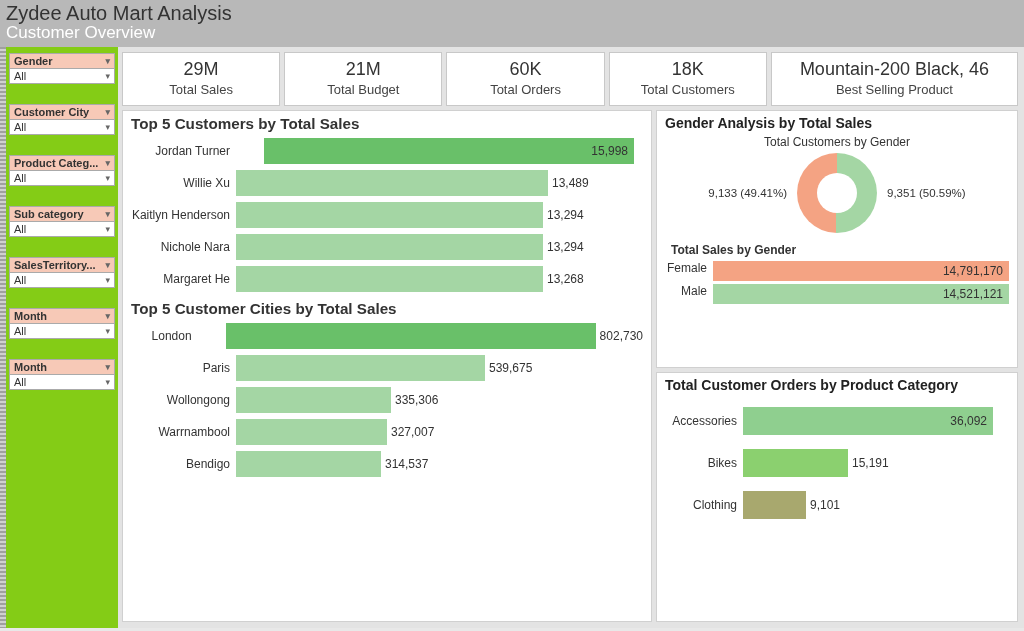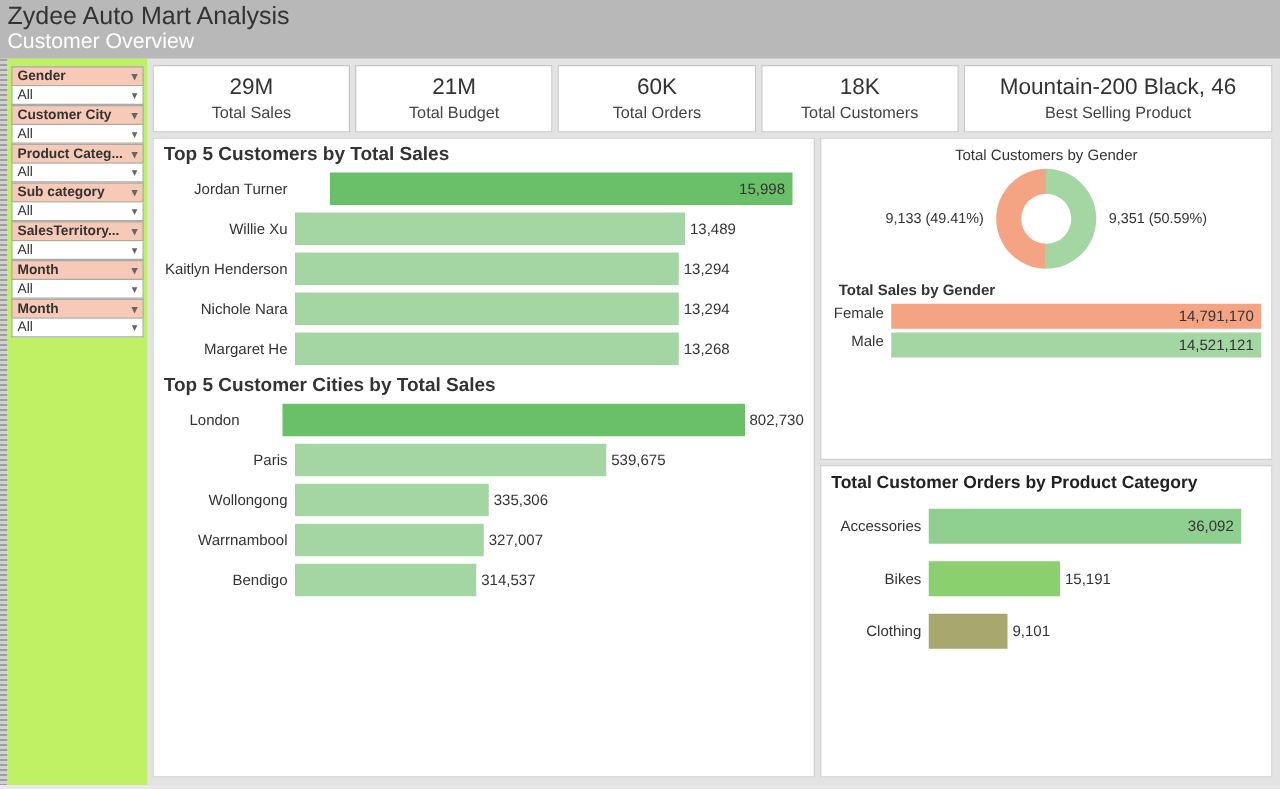--- a/index.html
+++ b/index.html
@@ -30,21 +30,22 @@
   .left-gutter {
     width: 6px;
     background: repeating-linear-gradient(180deg,#a0a0a0 0 2px,#d0d0d0 2px 4px);
   }
 
   .sidebar {
     width: 112px;
     padding: 6px 3px;
     display: flex;
     flex-direction: column;
-    background: #bef264;
+    gap: 20px;
+    background: #84cc16;
   }
   .slicer {
     font-size: 11px;
   }
   .slicer .slicer-header {
     display:flex; justify-content:space-between; align-items:center;
     background:#f7c9b7;
     border:1px solid #aaa;
     padding:1px 4px;
     font-weight:600;
@@ -367,20 +368,21 @@
               <span class="lab">Bendigo</span>
               <div class="bar-track">
                 <div class="bar" style="width:145px"></div>
                 <span class="val">314,537</span>
               </div>
             </div>
           </div>
       </div>
 
       <div class="panel" style="grid-column:2;grid-row:1">
+        <h3>Gender Analysis by Total Sales</h3>
         <div class="subcap">Total Customers by Gender</div>
         <div class="donut-wrap">
           <span class="donut-label">9,133 (49.41%)</span>
           <div class="donut"></div>
           <span class="donut-label">9,351 (50.59%)</span>
         </div>
         <div style="font-size:12px;font-weight:600;margin:6px 0 4px 6px">Total Sales by Gender</div>
         <div>
           <div class="gbar-row">
             <span class="glab">Female</span>

